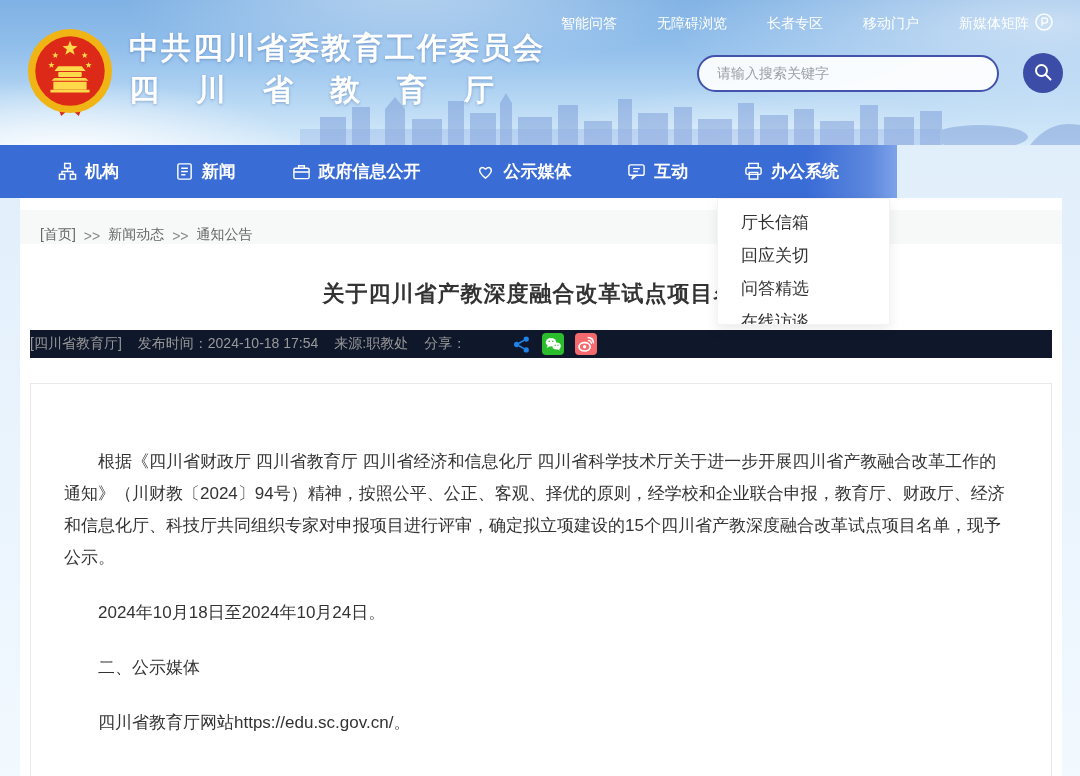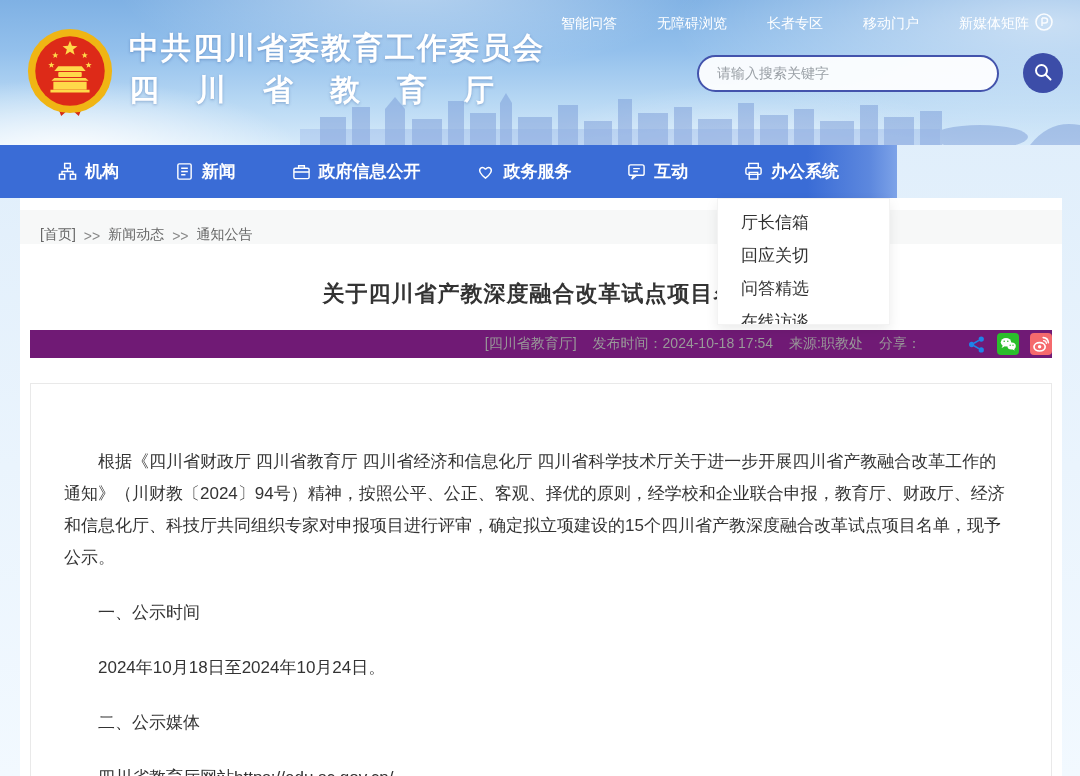--- a/index.html
+++ b/index.html
@@ -58,22 +58,22 @@
   .breadcrumb-bar {
     margin-top:12px; height:34px; background:#f7f8f8;
     display:flex; align-items:flex-end; padding-left:20px; font-size:14px; color:#666; gap:8px;
   }
   .breadcrumb-bar span { cursor:pointer; }
   .breadcrumb-bar .sep { color:#888; cursor:default; }
 
   .article-title { margin-top:35px; text-align:center; font-size:22px; font-weight:bold; color:#333; letter-spacing:1px; }
 
   .meta-bar {
-    margin:21px 10px 0; height:28px; background:#701a75;
-    display:flex; align-items:center; justify-content:flex-end; gap:16px;
+    margin:21px 10px 0; height:28px; background:#0f172a;
+    display:flex; align-items:center; justify-content:flex-start; gap:16px;
     font-size:14px; color:#999;
   }
   .meta-bar .share-icons { display:flex; align-items:center; gap:11px; margin-left:30px; }
   .share-icons span { display:flex; cursor:pointer; }
 
   .content-box {
     margin:25px 10px 0; border:1px solid #e9e9e9; background:#fff;
     padding:62px 40px 40px 33px; height:400px;
   }
   .content-box p { font-size:17px; line-height:32px; color:#333; text-indent:2em; margin-bottom:23px; }
@@ -209,21 +209,21 @@
       </svg>
     </span>
     <span>政府信息公开</span>
   </div>
   <div class="nav-item">
     <span>
       <svg width="19" height="19" viewBox="0 0 20 20" fill="none" stroke="#fff" stroke-width="1.5">
         <path d="M10 17 C4.5 12.5 2.5 9 4.8 6.6 C7 4.4 10 7 10 8.2 C10 7 13 4.4 15.2 6.6 C17.5 9 15.5 12.5 10 17 Z"></path>
       </svg>
     </span>
-    <span>政务服务</span>
+    <span>公示媒体</span>
   </div>
   <div class="nav-item">
     <span>
       <svg width="19" height="19" viewBox="0 0 20 20" fill="none" stroke="#fff" stroke-width="1.5">
         <rect x="2" y="3" width="16" height="11" rx="2"></rect>
           <path d="M7 14 L5 18 L10 14 M6.5 7 h7 M6.5 10 h5"></path>
       </svg>
     </span>
     <span>互动</span>
   </div>
@@ -287,21 +287,20 @@
           <circle cx="9.6" cy="13.8" r="1.7" fill="#fff"></circle>
           <path d="M13.2 4.6 q4.8 0.2 5.2 5.2" fill="none" stroke="#fff" stroke-width="1.6" stroke-linecap="round"></path>
           <path d="M13.6 7.6 q2.6 0.2 2.8 2.6" fill="none" stroke="#fff" stroke-width="1.4" stroke-linecap="round"></path>
         </svg>
       </span>
     </span>
   </div>
 
   <div class="content-box">
     <p>根据《四川省财政厅 四川省教育厅 四川省经济和信息化厅 四川省科学技术厅关于进一步开展四川省产教融合改革工作的通知》（川财教〔2024〕94号）精神，按照公平、公正、客观、择优的原则，经学校和企业联合申报，教育厅、财政厅、经济和信息化厅、科技厅共同组织专家对申报项目进行评审，确定拟立项建设的15个四川省产教深度融合改革试点项目名单，现予公示。</p>
-    <p>一、公示时间</p>
     <p>2024年10月18日至2024年10月24日。</p>
     <p>二、公示媒体</p>
     <p>四川省教育厅网站https://edu.sc.gov.cn/。</p>
   </div>
 </div>
 
 <div class="dropdown">
   <div class="dropdown-item">厅长信箱</div>
   <div class="dropdown-item">回应关切</div>
   <div class="dropdown-item">问答精选</div>

